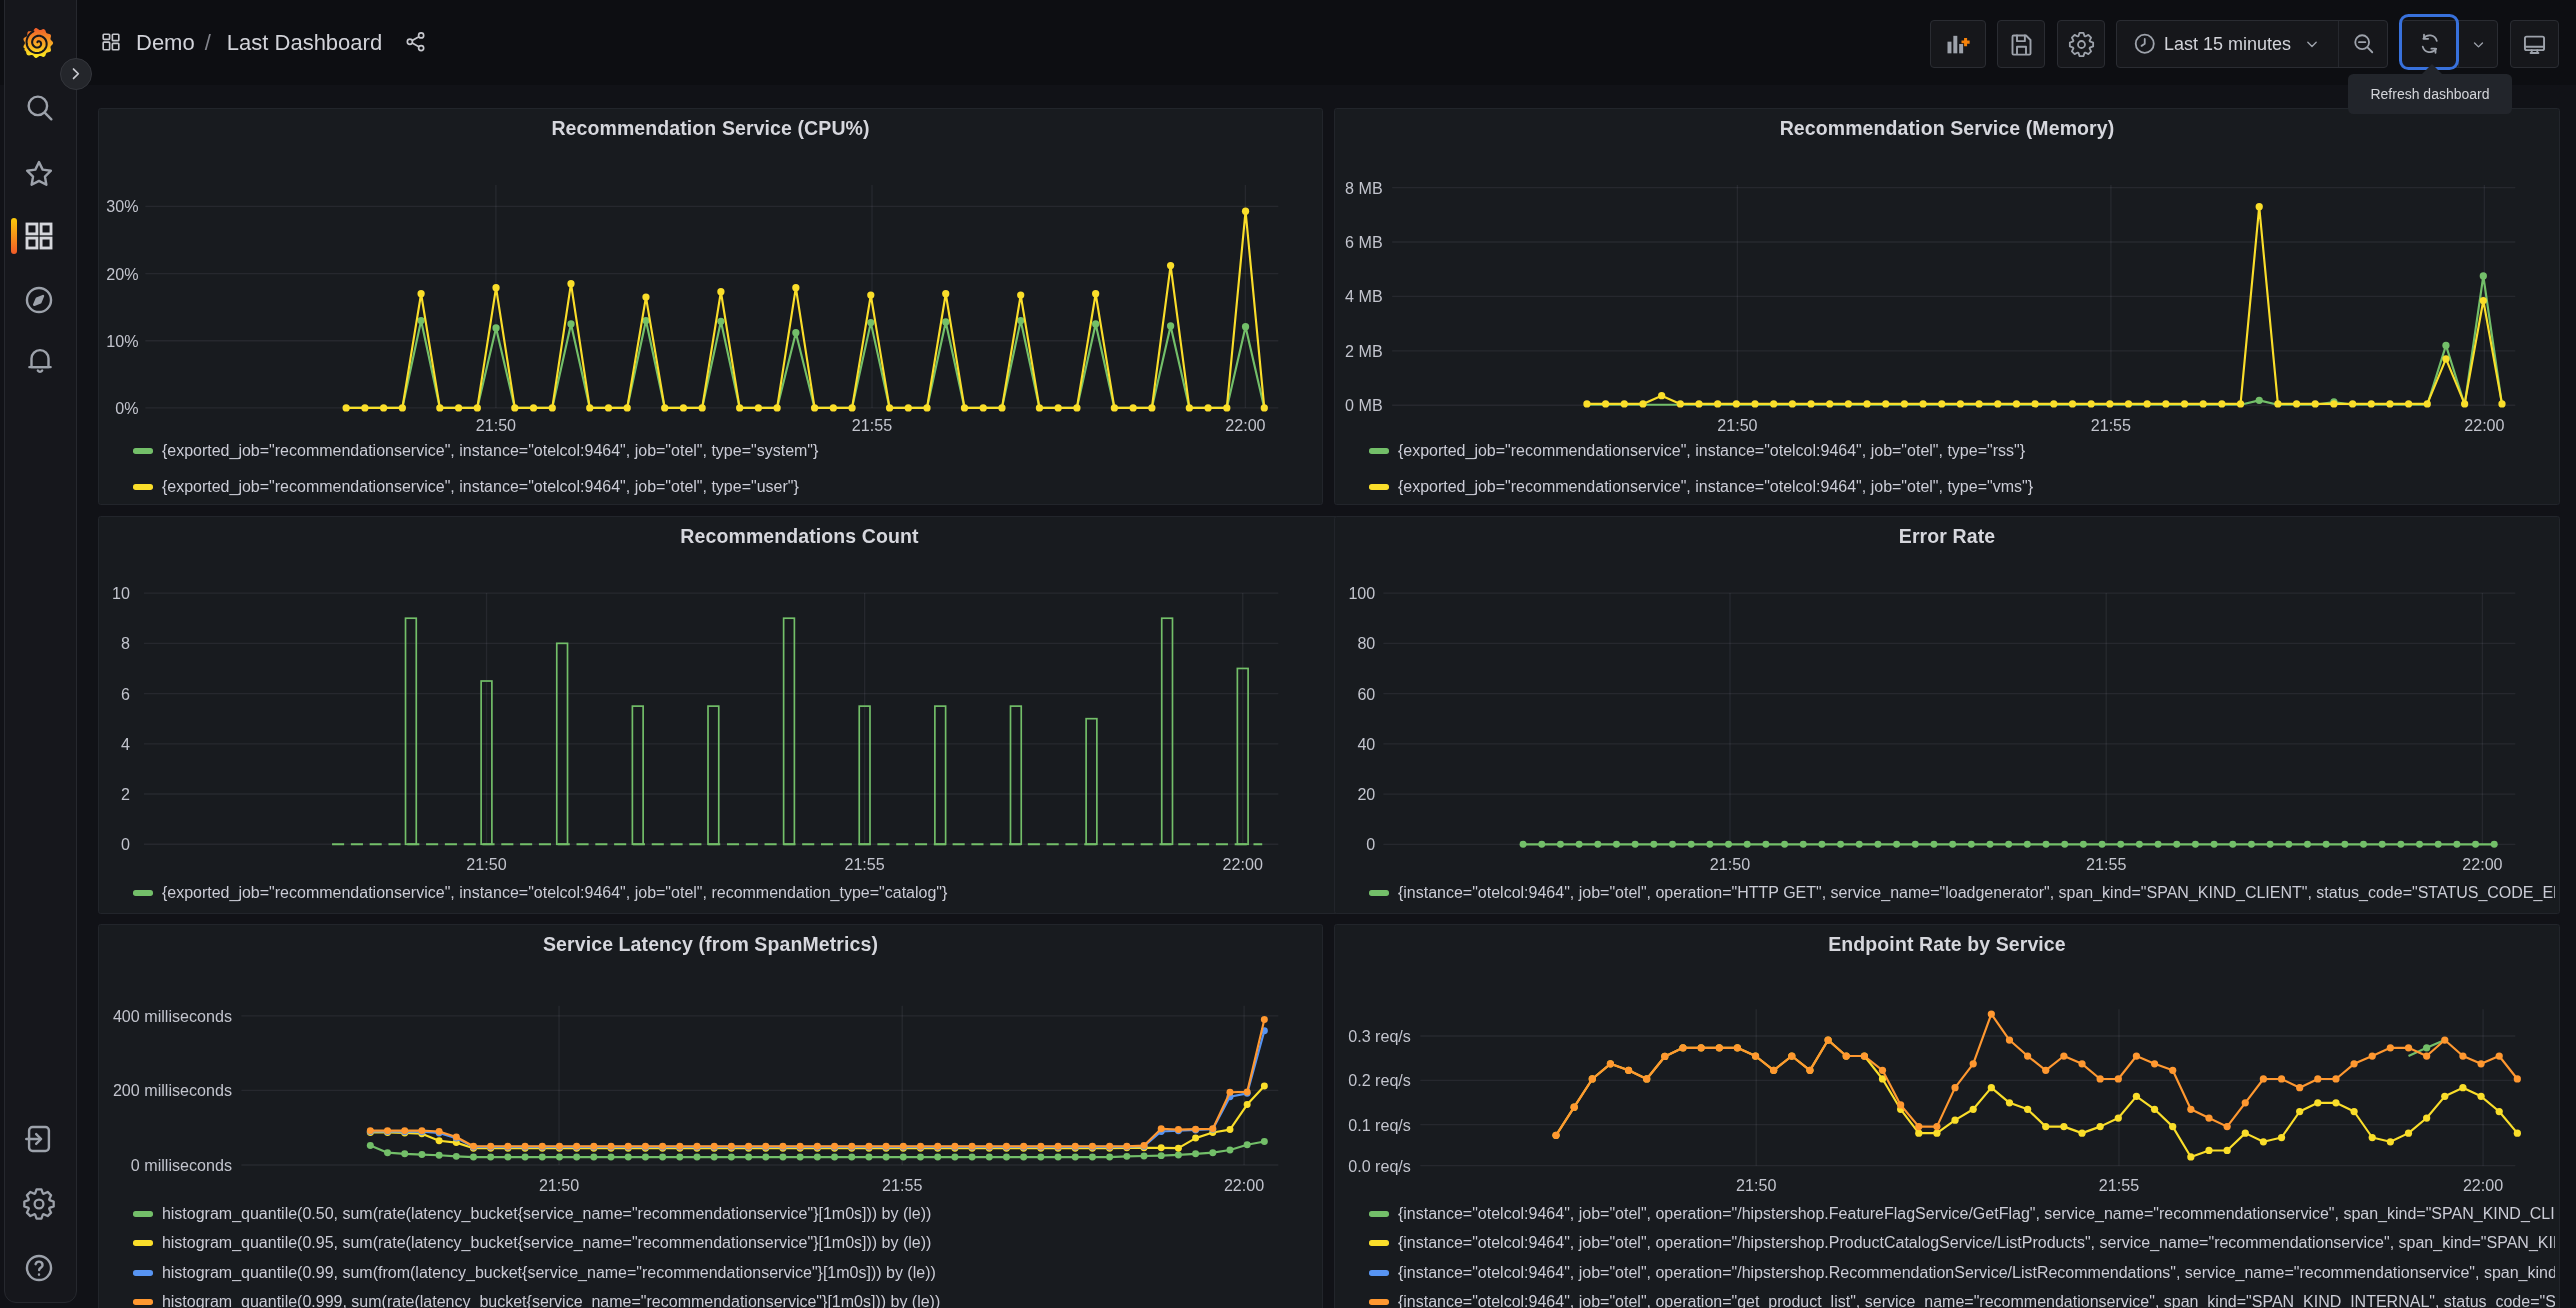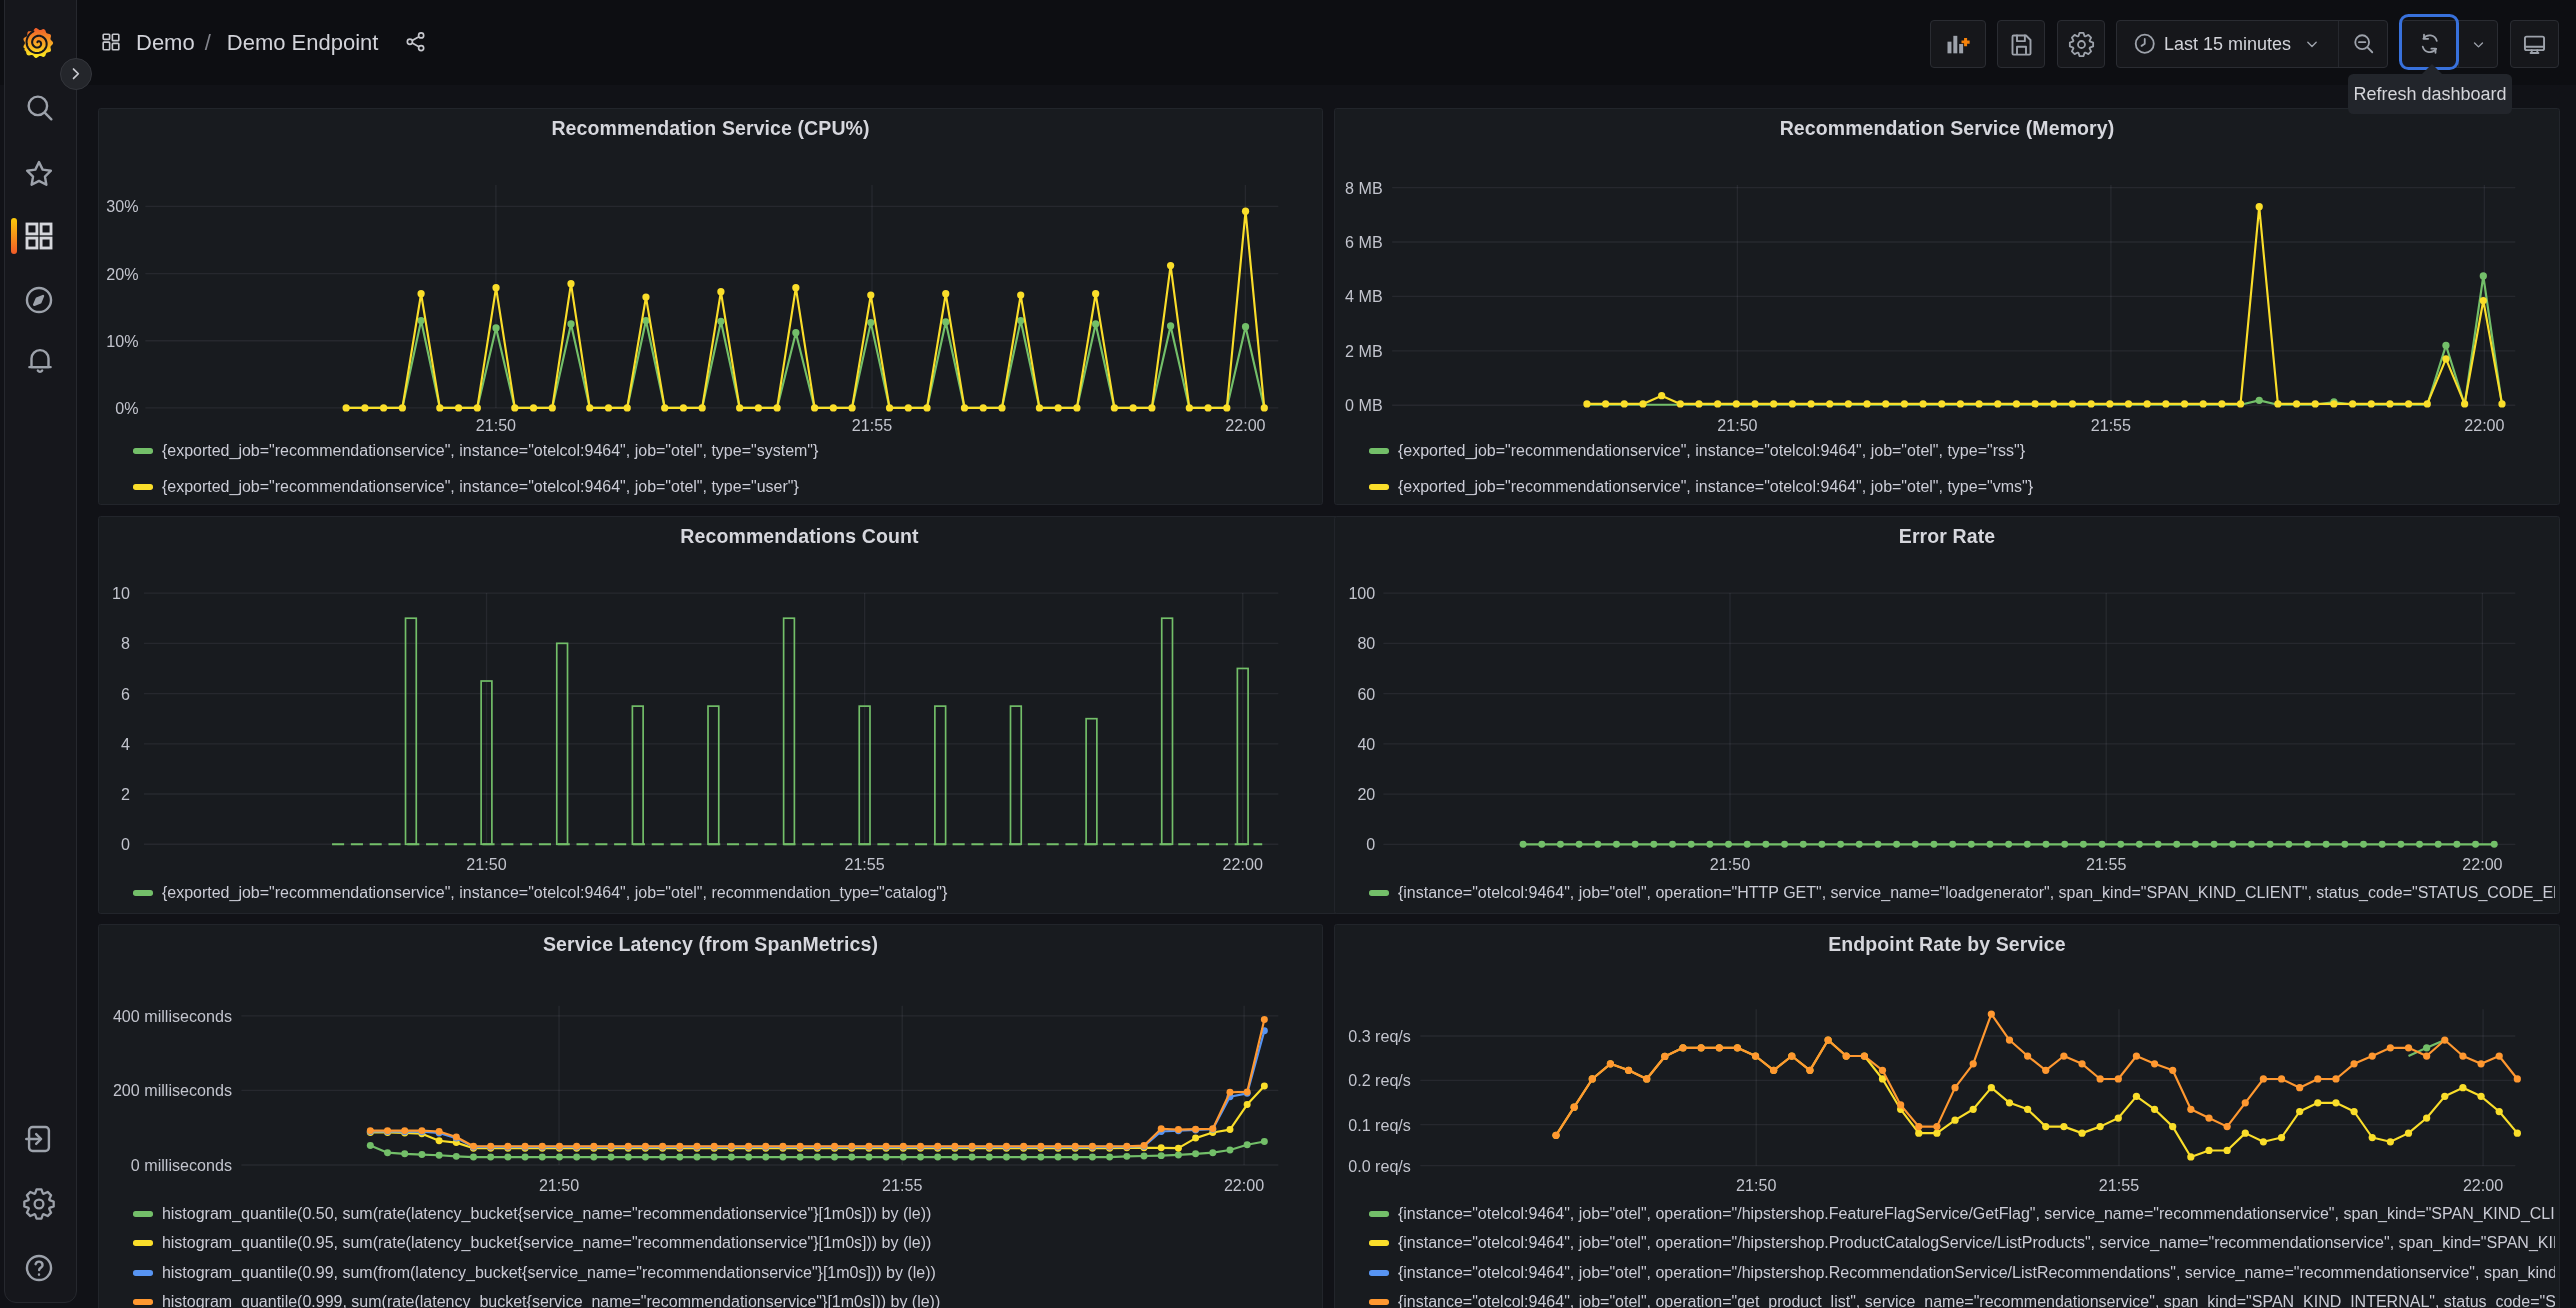--- a/index.html
+++ b/index.html
@@ -13,42 +13,42 @@
 #expander { position:absolute; left:60px; top:58px; width:32px; height:32px; border-radius:50%;
   background:#24262b; border:0.7px solid #34363c; z-index:6; display:flex; align-items:center; justify-content:center; }
 #crumbs { position:absolute; left:136px; top:29.5px; font-size:22px; color:#d2d3d9; white-space:nowrap; }
 #crumbs .sep { color:#83858d; margin:0 16px 0 10px; }
 .tbtn { position:absolute; top:20px; height:48px; background:#16171b; border:0.7px solid #2a2c32;
   border-radius:4px; display:flex; align-items:center; justify-content:center; }
 #trtext { font-size:18px; color:#d2d3d9; font-weight:500; margin-left:6.7px; }
 #focusring { position:absolute; left:2399px; top:14px; width:60px; height:56px;
   border:3.4px solid #3871dc; border-radius:9.4px; background:transparent; }
 #tooltip { position:absolute; left:2348px; top:74px; width:164px; height:40px; background:#22252b;
-  border-radius:5.4px; color:#d4d5da; font-size:18px; display:flex; align-items:center; justify-content:center; z-index:9; }
+  border-radius:5.4px; color:#d4d5da; font-size:14px; display:flex; align-items:center; justify-content:center; z-index:9; }
 #tarrow { position:absolute; left:74px; top:-10px; width:0; height:0;
   border-left:10.7px solid transparent; border-right:10.7px solid transparent; border-bottom:10.7px solid #22252b; }
 .panel { position:absolute; background:#181b1f; border:0.7px solid #22252b; border-radius:2.7px; overflow:hidden;padding-left:35px; }
 .ptitle { position:absolute; left:0; top:8px; width:100%; text-align:center; font-size:19.5px;
   font-weight:700; letter-spacing:-0.7px; color:#d6d7dd; letter-spacing:0.1px; }
 .ax { font-family:"Liberation Sans", sans-serif; font-size:24px; fill:#c2c4cd; }
 .lrow { position:absolute; left:34px; right:4px; height:23px; display:flex; align-items:center;
   overflow:hidden; white-space:nowrap; }
 .dash { flex:0 0 19.5px; width:19.5px; height:6px; border-radius:2.7px; margin-right:9.4px; }
 .ltxt { font-size:16px; color:#cbccd6; }
 </style></head>
 <body>
 
 <div id="topbar">
   <svg style="position:absolute;left:100px;top:31px" width="22" height="22" viewBox="0 0 24 24" fill="none" stroke="#c6c7cd" stroke-width="1.8">
       <rect x="3.5" y="3.5" width="7" height="5.6" rx="0.8"></rect>
       <rect x="13.5" y="3.5" width="7" height="7" rx="0.8"></rect>
       <rect x="3.5" y="12.1" width="7" height="8.4" rx="0.8"></rect>
       <rect x="13.5" y="13.5" width="7" height="7" rx="0.8"></rect>
     </svg>
-  <div id="crumbs"><span>Demo</span><span class="sep">/</span><span>Demo Endpoint</span></div>
+  <div id="crumbs"><span>Demo</span><span class="sep">/</span><span>Last Dashboard</span></div>
   <svg style="position:absolute;left:404px;top:30px" width="23.5" height="23.5" viewBox="0 0 24 24" fill="none" stroke="#c6c7cd" stroke-width="1.7">
       <circle cx="17.5" cy="5.5" r="2.6"></circle>
       <circle cx="6" cy="12" r="2.6"></circle>
       <circle cx="17.5" cy="18.5" r="2.6"></circle>
       <line x1="8.4" y1="10.7" x2="15.2" y2="6.8"></line>
       <line x1="8.4" y1="13.3" x2="15.2" y2="17.2"></line>
     </svg>
 </div>
 
 <div id="content"></div>

